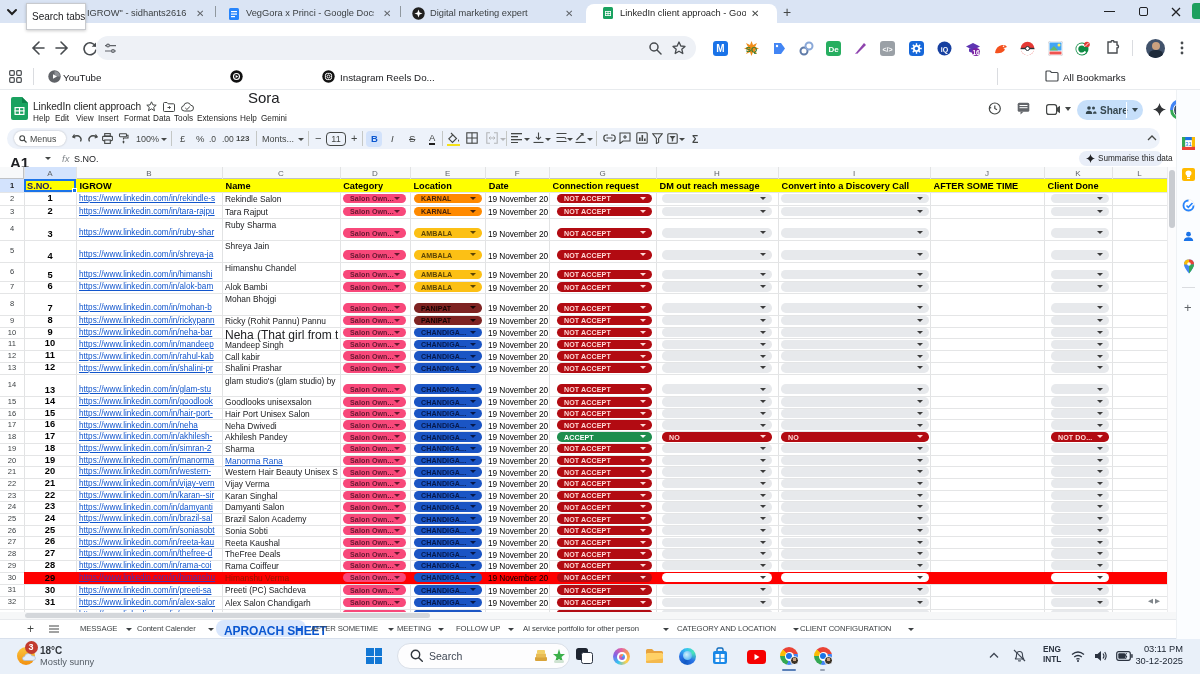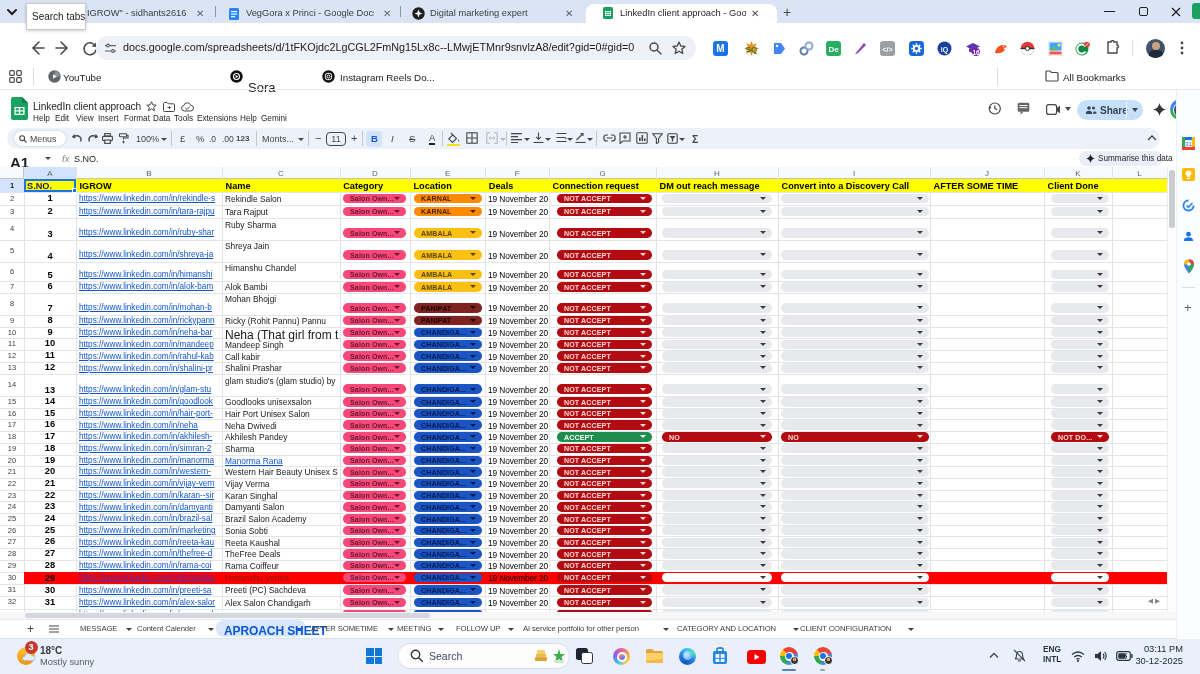--- a/index.html
+++ b/index.html
@@ -57,21 +57,20 @@
       <path d="M13.6 6.5 A6 6 0 1 0 14 9.5" stroke="#474b4f" stroke-width="1.6" fill="none"></path>
       <path d="M14 2.5 L14 6.8 L9.7 6.8 Z" fill="#474b4f"></path>
     </svg>
 <div class="ab" style="left:96px;top:36px;width:600px;height:24px;background:#eef1f6;border-radius:12px;"></div>
 <svg class="ab" style="left:104px;top:42px" width="13" height="13" viewBox="0 0 13 13">
       <circle cx="4" cy="3.6" r="1.4" fill="none" stroke="#5f6368" stroke-width="1.2"></circle>
       <path d="M6 3.6 L12 3.6 M1 3.6 L2.6 3.6" stroke="#5f6368" stroke-width="1.2"></path>
       <circle cx="9" cy="9" r="1.4" fill="none" stroke="#5f6368" stroke-width="1.2"></circle>
       <path d="M1 9 L7.6 9 M10.4 9 L12 9" stroke="#5f6368" stroke-width="1.2"></path>
     </svg>
-<div class="ab nw" style="left:123px;top:41px;width:516px;font-size:10.8px;color:#202124;letter-spacing:0px;">docs.google.com/spreadsheets/d/1tFKOjdc2LgCGL2FmNg15Lx8c--LMwjETMnr9snvlzA8/edit?gid=0#gid=0</div>
 <svg class="ab" style="left:648px;top:41px" width="14" height="14" viewBox="0 0 14 14">
       <circle cx="6" cy="6" r="4" fill="none" stroke="#474b4f" stroke-width="1.5"></circle>
       <path d="M9 9 L13 13" stroke="#474b4f" stroke-width="1.5" stroke-linecap="round"></path>
     </svg>
 <svg class="ab" style="left:672px;top:41px" width="14" height="14" viewBox="0 0 14 14">
       <path d="M7 1 L8.8 5 L13 5.4 L9.8 8.2 L10.8 12.5 L7 10.2 L3.2 12.5 L4.2 8.2 L1 5.4 L5.2 5 Z" fill="none" stroke="#474b4f" stroke-width="1.3" stroke-linejoin="round"></path>
     </svg>
 <svg class="ab" style="left:713px;top:41px" width="15" height="15" viewBox="0 0 15 15">
       <rect width="15" height="15" rx="3" fill="#1a73e8"></rect>
       <text x="7.5" y="11" font-size="10" font-weight="bold" fill="#fff" text-anchor="middle">M</text>
@@ -168,21 +167,21 @@
       <circle cx="6.5" cy="6.5" r="6.2" fill="#606368"></circle>
       <path d="M6.5 1 A5.5 5.5 0 0 1 12 6.5 L6.5 6.5 Z" fill="#8e9196"></path>
       <path d="M5 4.2 L9 6.5 L5 8.8 Z" fill="#fff"></path>
     </svg>
 <div class="ab" style="left:63px;top:71.5px;font-size:9.8px;color:#202124;">YouTube</div>
 <svg class="ab" style="left:230px;top:70px" width="13" height="13" viewBox="0 0 13 13">
       <circle cx="6.5" cy="6.5" r="6.2" fill="#111"></circle>
       <circle cx="6.5" cy="6.5" r="3" fill="none" stroke="#fff" stroke-width="1.1"></circle>
       <path d="M5.6 5 L8.3 6.5 L5.6 8 Z" fill="#fff"></path>
     </svg>
-<div class="ab" style="left:248px;top:80px;font-size:13px;color:#202124;">Sora</div>
+<div class="ab" style="left:248px;top:89px;font-size:15px;color:#202124;">Sora</div>
 <svg class="ab" style="left:322px;top:70px" width="13" height="13" viewBox="0 0 13 13">
       <circle cx="6.5" cy="6.5" r="6.2" fill="#111"></circle>
       <rect x="3.4" y="3.4" width="6.2" height="6.2" rx="2" fill="none" stroke="#fff" stroke-width="1"></rect>
       <circle cx="6.5" cy="6.5" r="1.5" fill="none" stroke="#fff" stroke-width="1"></circle>
     </svg>
 <div class="ab" style="left:340px;top:71.5px;font-size:9.8px;color:#202124;">Instagram Reels Do...</div>
 <div class="ab" style="left:997px;top:68px;width:1px;height:17px;background:#dadce0;"></div>
 <svg class="ab" style="left:1045px;top:70px" width="14" height="12" viewBox="0 0 14 12">
       <path d="M1 2 Q1 1 2 1 L5 1 L6.5 2.5 L12 2.5 Q13 2.5 13 3.5 L13 10 Q13 11 12 11 L2 11 Q1 11 1 10 Z" fill="none" stroke="#474b4f" stroke-width="1.2"></path>
     </svg>
@@ -463,21 +462,21 @@
 <div class="ab" style="left:0;top:596.3px;width:1167px;height:1px;background:#e4e5e6;"></div>
 <div class="ab" style="left:0;top:583.9px;width:24px;height:12.4px;line-height:12.4px;text-align:center;font-size:7.5px;color:#3c4043;">31</div>
 <div class="ab" style="left:0;top:608.7px;width:1167px;height:1px;background:#e4e5e6;"></div>
 <div class="ab" style="left:0;top:596.3px;width:24px;height:12.4px;line-height:12.4px;text-align:center;font-size:7.5px;color:#3c4043;">32</div>
 <div class="ab" style="left:0;top:612.7px;width:1167px;height:1px;background:#e4e5e6;"></div>
 <div class="ab" style="left:0;top:179.0px;width:24px;height:13.0px;background:#d3e3fd;line-height:13.0px;text-align:center;font-size:7.5px;font-weight:700;color:#202124;">1</div>
 <div class="ab nw" style="left:79.5px;top:181.2px;width:142px;font-size:9.2px;font-weight:700;color:#000;">IGROW</div>
 <div class="ab nw" style="left:225.5px;top:181.2px;width:113.69999999999999px;font-size:9.2px;font-weight:700;color:#000;">Name</div>
 <div class="ab nw" style="left:343.2px;top:181.2px;width:66.30000000000001px;font-size:9.2px;font-weight:700;color:#000;">Category</div>
 <div class="ab nw" style="left:413.5px;top:181.2px;width:71.30000000000001px;font-size:9.2px;font-weight:700;color:#000;">Location</div>
-<div class="ab nw" style="left:488.8px;top:181.2px;width:59.69999999999999px;font-size:9.2px;font-weight:700;color:#000;">Deals</div>
+<div class="ab nw" style="left:488.8px;top:181.2px;width:59.69999999999999px;font-size:9.2px;font-weight:700;color:#000;">Date</div>
 <div class="ab nw" style="left:552.5px;top:181.2px;width:103px;font-size:9.2px;font-weight:700;color:#000;">Connection request</div>
 <div class="ab nw" style="left:659.5px;top:181.2px;width:118px;font-size:9.2px;font-weight:700;color:#000;">DM out reach message</div>
 <div class="ab nw" style="left:781.5px;top:181.2px;width:148px;font-size:9.2px;font-weight:700;color:#000;">Convert into a Discovery Call</div>
 <div class="ab nw" style="left:933.5px;top:181.2px;width:110px;font-size:9.2px;font-weight:700;color:#000;">AFTER SOME TIME</div>
 <div class="ab nw" style="left:1047.5px;top:181.2px;width:64px;font-size:9.2px;font-weight:700;color:#000;">Client Done</div>
 <div class="ab" style="left:27px;top:181.2px;font-size:9.2px;font-weight:700;color:#21215e;text-decoration:underline;">S.NO.</div>
 <div class="ab" style="left:24px;top:179.0px;width:52px;height:13.0px;border:2px solid #1a73e8;"></div>
 <div class="ab" style="left:71.5px;top:187.5px;width:5px;height:5px;background:#1a73e8;border:1px solid #fff;"></div>
 <div class="ab" style="left:24px;top:192.0px;width:52px;height:13.0px;line-height:13.0px;text-align:center;font-size:9.3px;font-weight:700;color:#000;">1</div>
 <div class="ab nw" style="left:79px;top:193.9px;width:142px;font-size:8.2px;color:#1155cc;text-decoration:underline;">https://www.linkedin.com/in/rekindle-s</div>
@@ -1076,21 +1075,21 @@
 <div style="position:absolute;left:662px;top:514.0px;width:110px;height:9.6px;background:#e7e9ec;border-radius:4.8px;">
       <div style="position:absolute;right:6px;top:3.2px;width:0;height:0;border-left:3px solid transparent;border-right:3px solid transparent;border-top:3.6px solid #3b3b3b;"></div>
     </div>
 <div style="position:absolute;left:781px;top:514.0px;width:148px;height:9.6px;background:#e7e9ec;border-radius:4.8px;">
       <div style="position:absolute;right:6px;top:3.2px;width:0;height:0;border-left:3px solid transparent;border-right:3px solid transparent;border-top:3.6px solid #3b3b3b;"></div>
     </div>
 <div style="position:absolute;left:1051px;top:514.0px;width:58px;height:9.6px;background:#e7e9ec;border-radius:4.8px;">
       <div style="position:absolute;right:6px;top:3.2px;width:0;height:0;border-left:3px solid transparent;border-right:3px solid transparent;border-top:3.6px solid #3b3b3b;"></div>
     </div>
 <div class="ab" style="left:24px;top:524.7px;width:52px;height:11.7px;line-height:11.7px;text-align:center;font-size:9.3px;font-weight:700;color:#000;">25</div>
-<div class="ab nw" style="left:79px;top:525.9px;width:142px;font-size:8.2px;color:#1155cc;text-decoration:underline;">https://www.linkedin.com/in/marketing</div>
+<div class="ab nw" style="left:79px;top:525.9px;width:142px;font-size:8.2px;color:#1155cc;text-decoration:underline;">https://www.linkedin.com/in/soniasobt</div>
 <div class="ab nw" style="left:225px;top:525.8px;width:113px;font-size:8.4px;color:#202124;">Sonia Sobti</div>
 <div style="position:absolute;left:343px;top:525.8px;width:63px;height:9.6px;background:#f8487a;border-radius:4.8px;overflow:hidden;">
       <div style="position:absolute;left:7px;top:1.5px;font-size:7.1px;font-weight:700;color:#641830;letter-spacing:0.1px;white-space:nowrap;">Salon Own...</div>
       <div style="position:absolute;right:6px;top:3.2px;width:0;height:0;border-left:3px solid transparent;border-right:3px solid transparent;border-top:3.6px solid #641830;"></div>
     </div>
 <div style="position:absolute;left:414px;top:525.8px;width:68px;height:9.6px;background:#1b55c4;border-radius:4.8px;overflow:hidden;">
       <div style="position:absolute;left:7px;top:1.5px;font-size:7.1px;font-weight:700;color:#06184a;letter-spacing:0.1px;white-space:nowrap;">CHANDIGA...</div>
       <div style="position:absolute;right:6px;top:3.2px;width:0;height:0;border-left:3px solid transparent;border-right:3px solid transparent;border-top:3.6px solid #06184a;"></div>
     </div>
 <div class="ab nw" style="left:488px;top:526.0px;width:60px;font-size:8.3px;color:#000;letter-spacing:-0.1px;">19 November 202</div>

